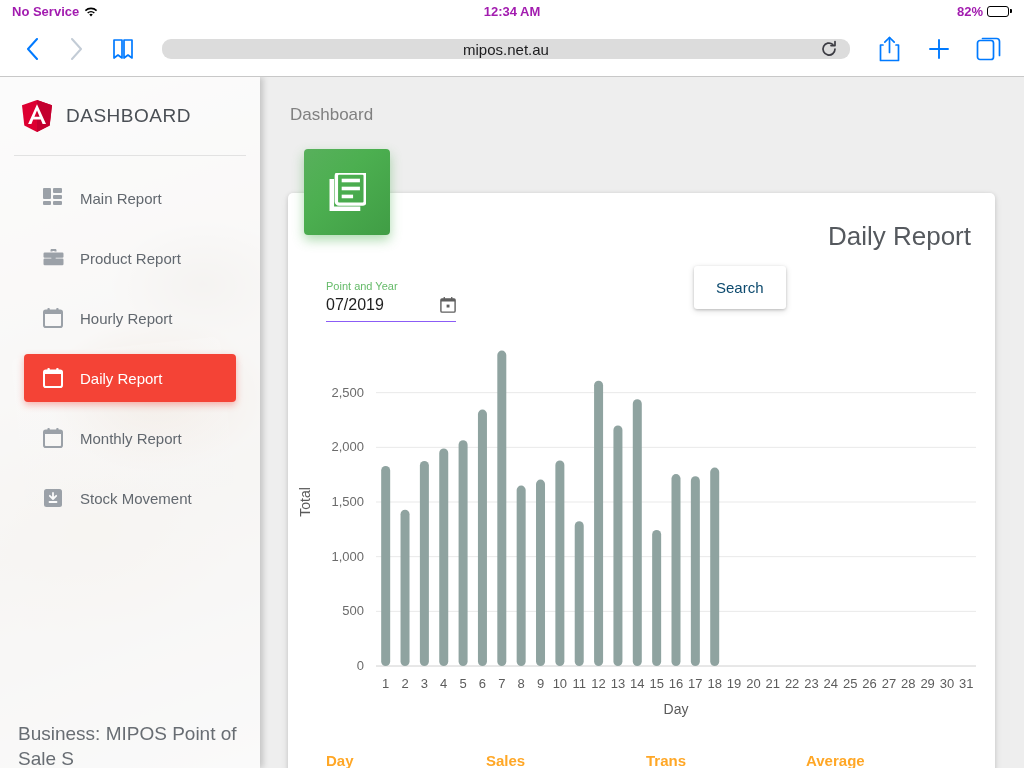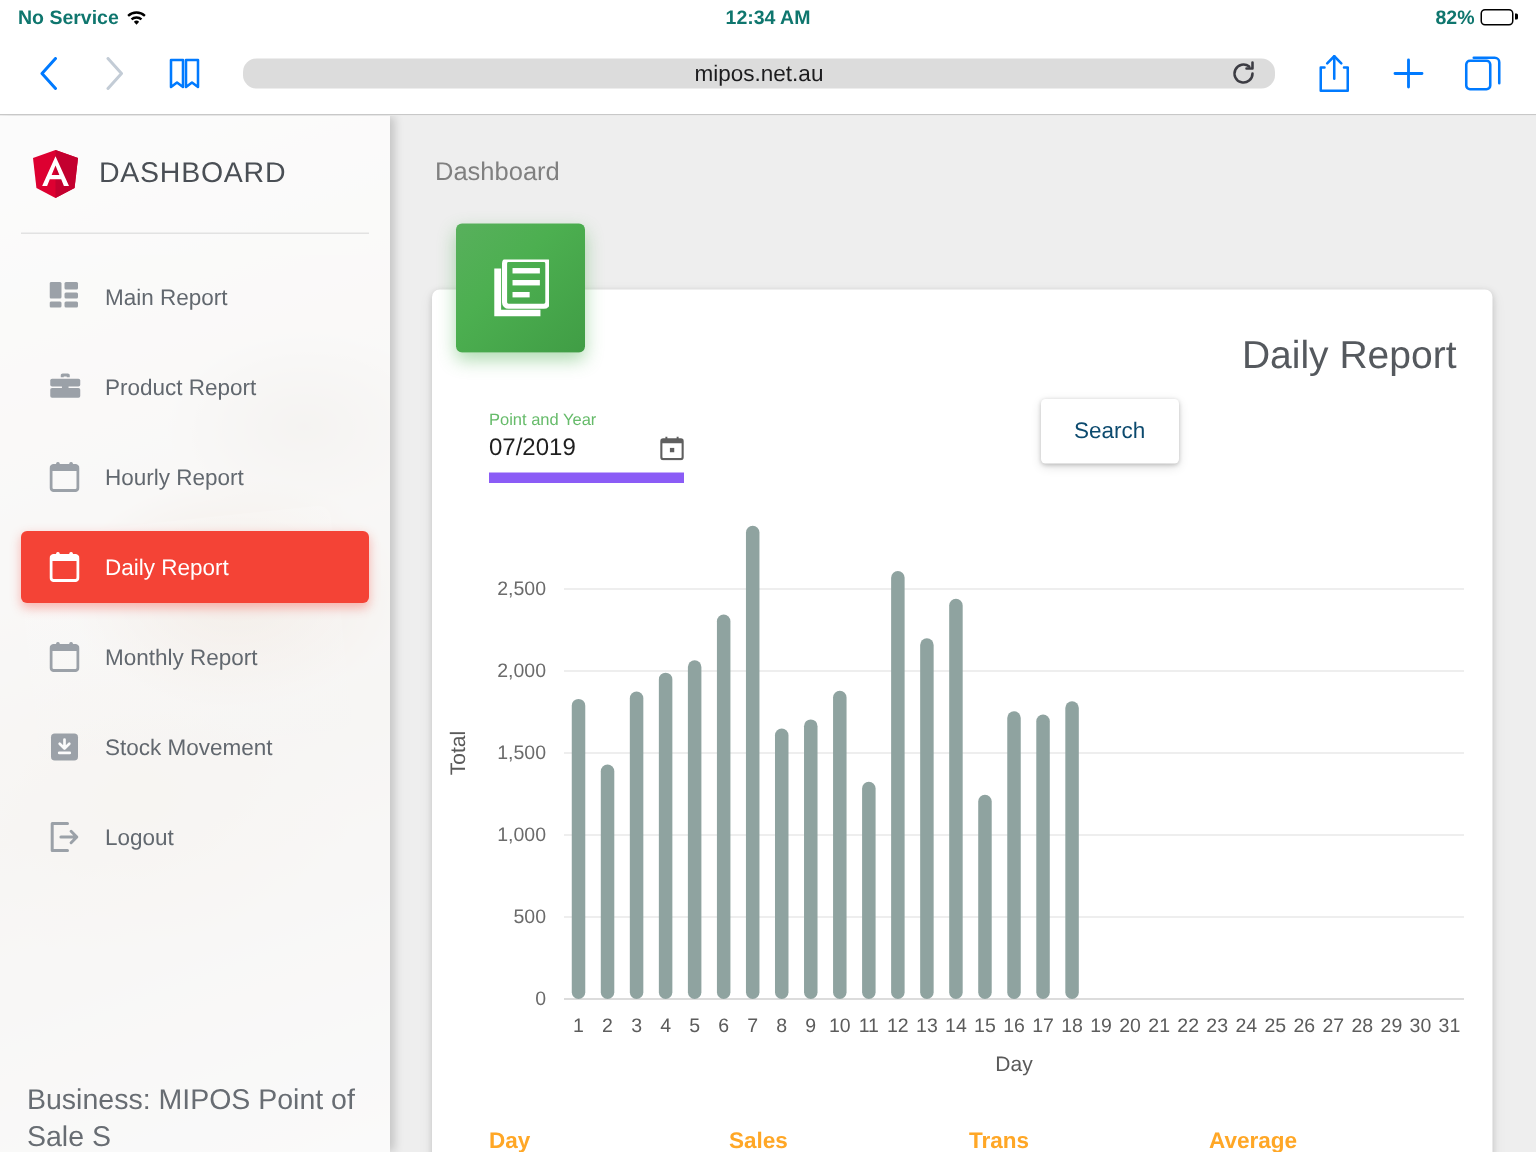--- a/index.html
+++ b/index.html
@@ -7,21 +7,21 @@
     width: 1024px; height: 768px;
     font-family: "Liberation Sans", sans-serif;
     background: #ffffff;
     overflow: hidden;
   }
 
   
   .status-bar {
     height: 22px; width: 1024px;
     display: flex; align-items: center;
-    font-size: 13px; font-weight: 600; color: #0f766e;
+    font-size: 13px; font-weight: 600; color: #a21caf;
     padding: 0 12px; position: relative;
     background: #fff;
   }
   .sb-left { display: flex; align-items: center; gap: 5px; }
   .sb-center {
     position: absolute; left: 0; right: 0; text-align: center;
     font-size: 13px; font-weight: 600; pointer-events: none;
   }
   .sb-right {
     margin-left: auto; display: flex; align-items: center; gap: 4px;
@@ -98,21 +98,21 @@
     height: 78px; display: flex; align-items: center; gap: 14px;
     padding: 0 22px;
   }
   .ng-logo { width: 30px; height: 32px; flex: 0 0 auto; }
   .brand-title {
     font-size: 19px; color: #4a4f55; letter-spacing: 0.5px; font-weight: 400;
   }
   .brand-divider {
     height: 1px; background: #e2e2e2; margin: 0 14px 18px 14px;
   }
-  .nav-list { padding: 0 14px; }
+  .nav-list { padding: 0 24px; }
   .nav-item {
     height: 48px; display: flex; align-items: center; gap: 16px;
     padding: 0 18px; border-radius: 4px; margin-bottom: 12px;
     color: #62686f; font-size: 15px; cursor: pointer;
   }
   .nav-item .nav-ico {
     width: 22px; height: 22px; flex: 0 0 auto; color: #9ba1a8;
     display: flex; align-items: center; justify-content: center;
   }
   .nav-item.active {
@@ -155,21 +155,21 @@
     font-weight: 400; padding: 28px 24px 0 0;
   }
   .filter-row {
     display: flex; align-items: flex-end; padding: 20px 0 0 38px;
     position: relative; height: 70px;
   }
   .date-field { width: 130px; position: relative; }
   .field-label { font-size: 11px; color: #66bb6a; margin-bottom: 4px; }
   .field-line {
     display: flex; align-items: center; justify-content: space-between;
-    border-bottom: 7px solid #8b5cf6; padding-bottom: 7px; width: 130px;
+    border-bottom: 1px solid #8b5cf6; padding-bottom: 7px; width: 130px;
   }
   .field-value { font-size: 16px; color: #1f1f1f; }
   .cal-ico { color: #5f5f5f; width: 16px; height: 16px; }
   .search-btn {
     position: absolute; left: 406px; top: 14px;
     background: #fff; border: none; border-radius: 3px;
     padding: 13px 22px; font-size: 15px; color: #0c4a6e;
     font-family: "Liberation Sans", sans-serif;
     box-shadow: 0 1px 3px rgba(0,0,0,0.2), 0 2px 7px rgba(0,0,0,0.12);
     cursor: pointer;
@@ -345,29 +345,20 @@
             <svg width="20" height="20" viewBox="0 0 20 20">
                 <rect x="1" y="1" width="18" height="18" rx="2.5" fill="currentColor"></rect>
                 <path d="M10 5v6m0 0 3.2-3.2M10 11 6.8 7.8" stroke="#fbfbfb" stroke-width="1.8" fill="none" stroke-linecap="round" stroke-linejoin="round"></path>
                 <rect x="5.6" y="13" width="8.8" height="1.9" rx="0.9" fill="#fbfbfb"></rect>
               </svg>
           </span>
           <span>Stock Movement</span>
         </div>
 
 
-        <div class="nav-item">
-          <span class="nav-ico">
-            <svg width="20" height="20" viewBox="0 0 20 20">
-                <path d="M12 1H1.8v18H12" fill="none" stroke="currentColor" stroke-width="2" stroke-linecap="round" stroke-linejoin="round"></path>
-                <path d="M7.6 10h10.6M14.4 6.2 18.2 10l-3.8 3.8" fill="none" stroke="currentColor" stroke-width="2" stroke-linecap="round" stroke-linejoin="round"></path>
-              </svg>
-          </span>
-          <span>Logout</span>
-        </div>
 
       </div>
     </div>
     <div class="sidebar-footer">
       <div class="biz-text">Business: MIPOS Point of Sale S</div>
     </div>
   </div>
 
   <div class="main">
     <div class="breadcrumb">Dashboard</div>

